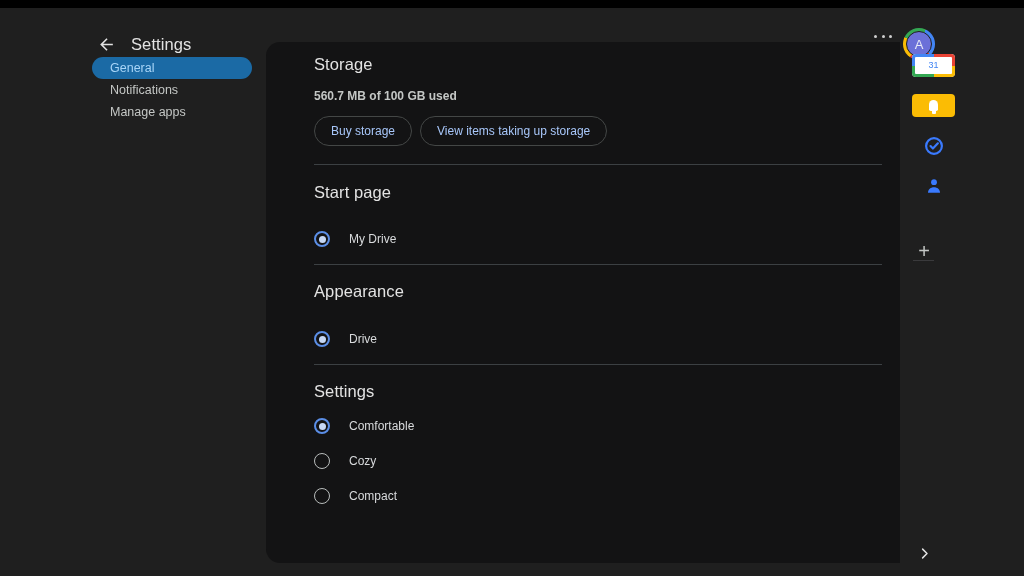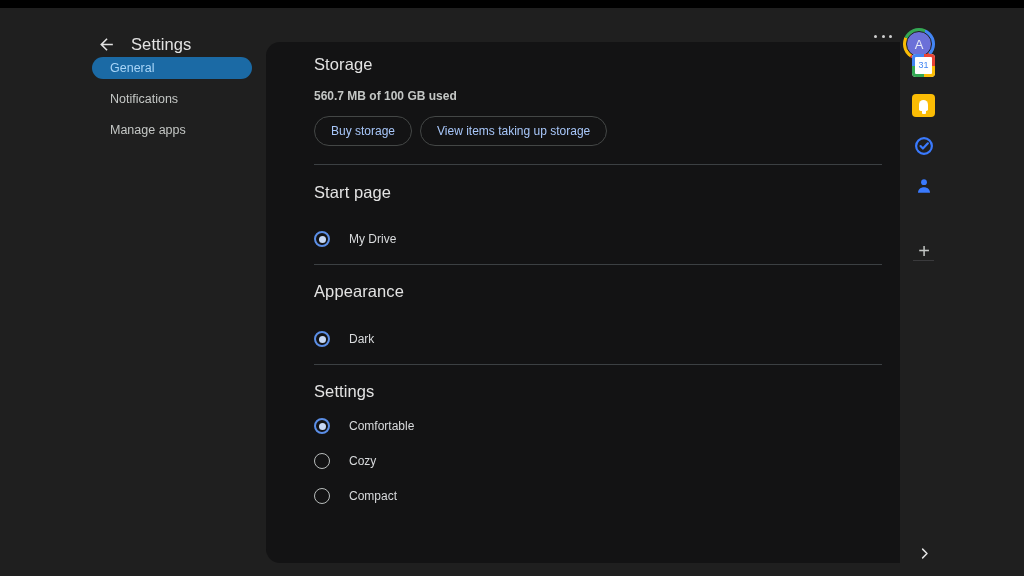--- a/index.html
+++ b/index.html
@@ -82,21 +82,20 @@
     position: absolute; left: 92px; top: 57px;
     width: 160px;
   }
   .nav-item {
     height: 22px;
     display: flex; align-items: center;
     padding-left: 18px;
     border-radius: 11px;
     font-size: 12.5px;
     color: #c4c7c5;
-    margin-bottom: 9px;
     cursor: pointer;
   }
   .nav-item.active {
     background: #1b6aa5;
     color: #a8d5f8;
   }
 
   
   .panel {
     position: absolute; left: 266px; top: 42px;
@@ -174,21 +173,21 @@
     color: #d8dadc;
   }
 
   
   .sidepanel {
     position: absolute; left: 900px; top: 42px;
     width: 124px; height: 534px;
   }
   .sp-icon {
     position: absolute; left: 12px;
-    width: 23px; height: 23px;
+    width: 43px; height: 23px;
     cursor: pointer;
   }
   .sp-divider {
     position: absolute; left: 13px; top: 218px;
     width: 21px; height: 1px;
     background: #3a3a3c;
   }
   .sp-plus {
     position: absolute; left: 12px; top: 197px;
     width: 24px; height: 24px;
@@ -299,21 +298,21 @@
       </div>
       <div style="height:14px"></div>
       <div class="divider"></div>
 
       <div style="height:17px"></div>
       <div class="sec-title">Appearance</div>
       <div style="height:14px"></div>
       <div style="height:13px"></div>
       <div class="radio-row">
         <span class="radio checked"></span>
-        <span class="radio-label">Dark</span>
+        <span class="radio-label">Drive</span>
       </div>
       <div style="height:14px"></div>
       <div class="divider"></div>
 
       <div style="height:17px"></div>
       <div class="sec-title">Settings</div>
       <div style="height:14px"></div>
       <div class="radio-row">
         <span class="radio checked"></span>
         <span class="radio-label">Comfortable</span>

